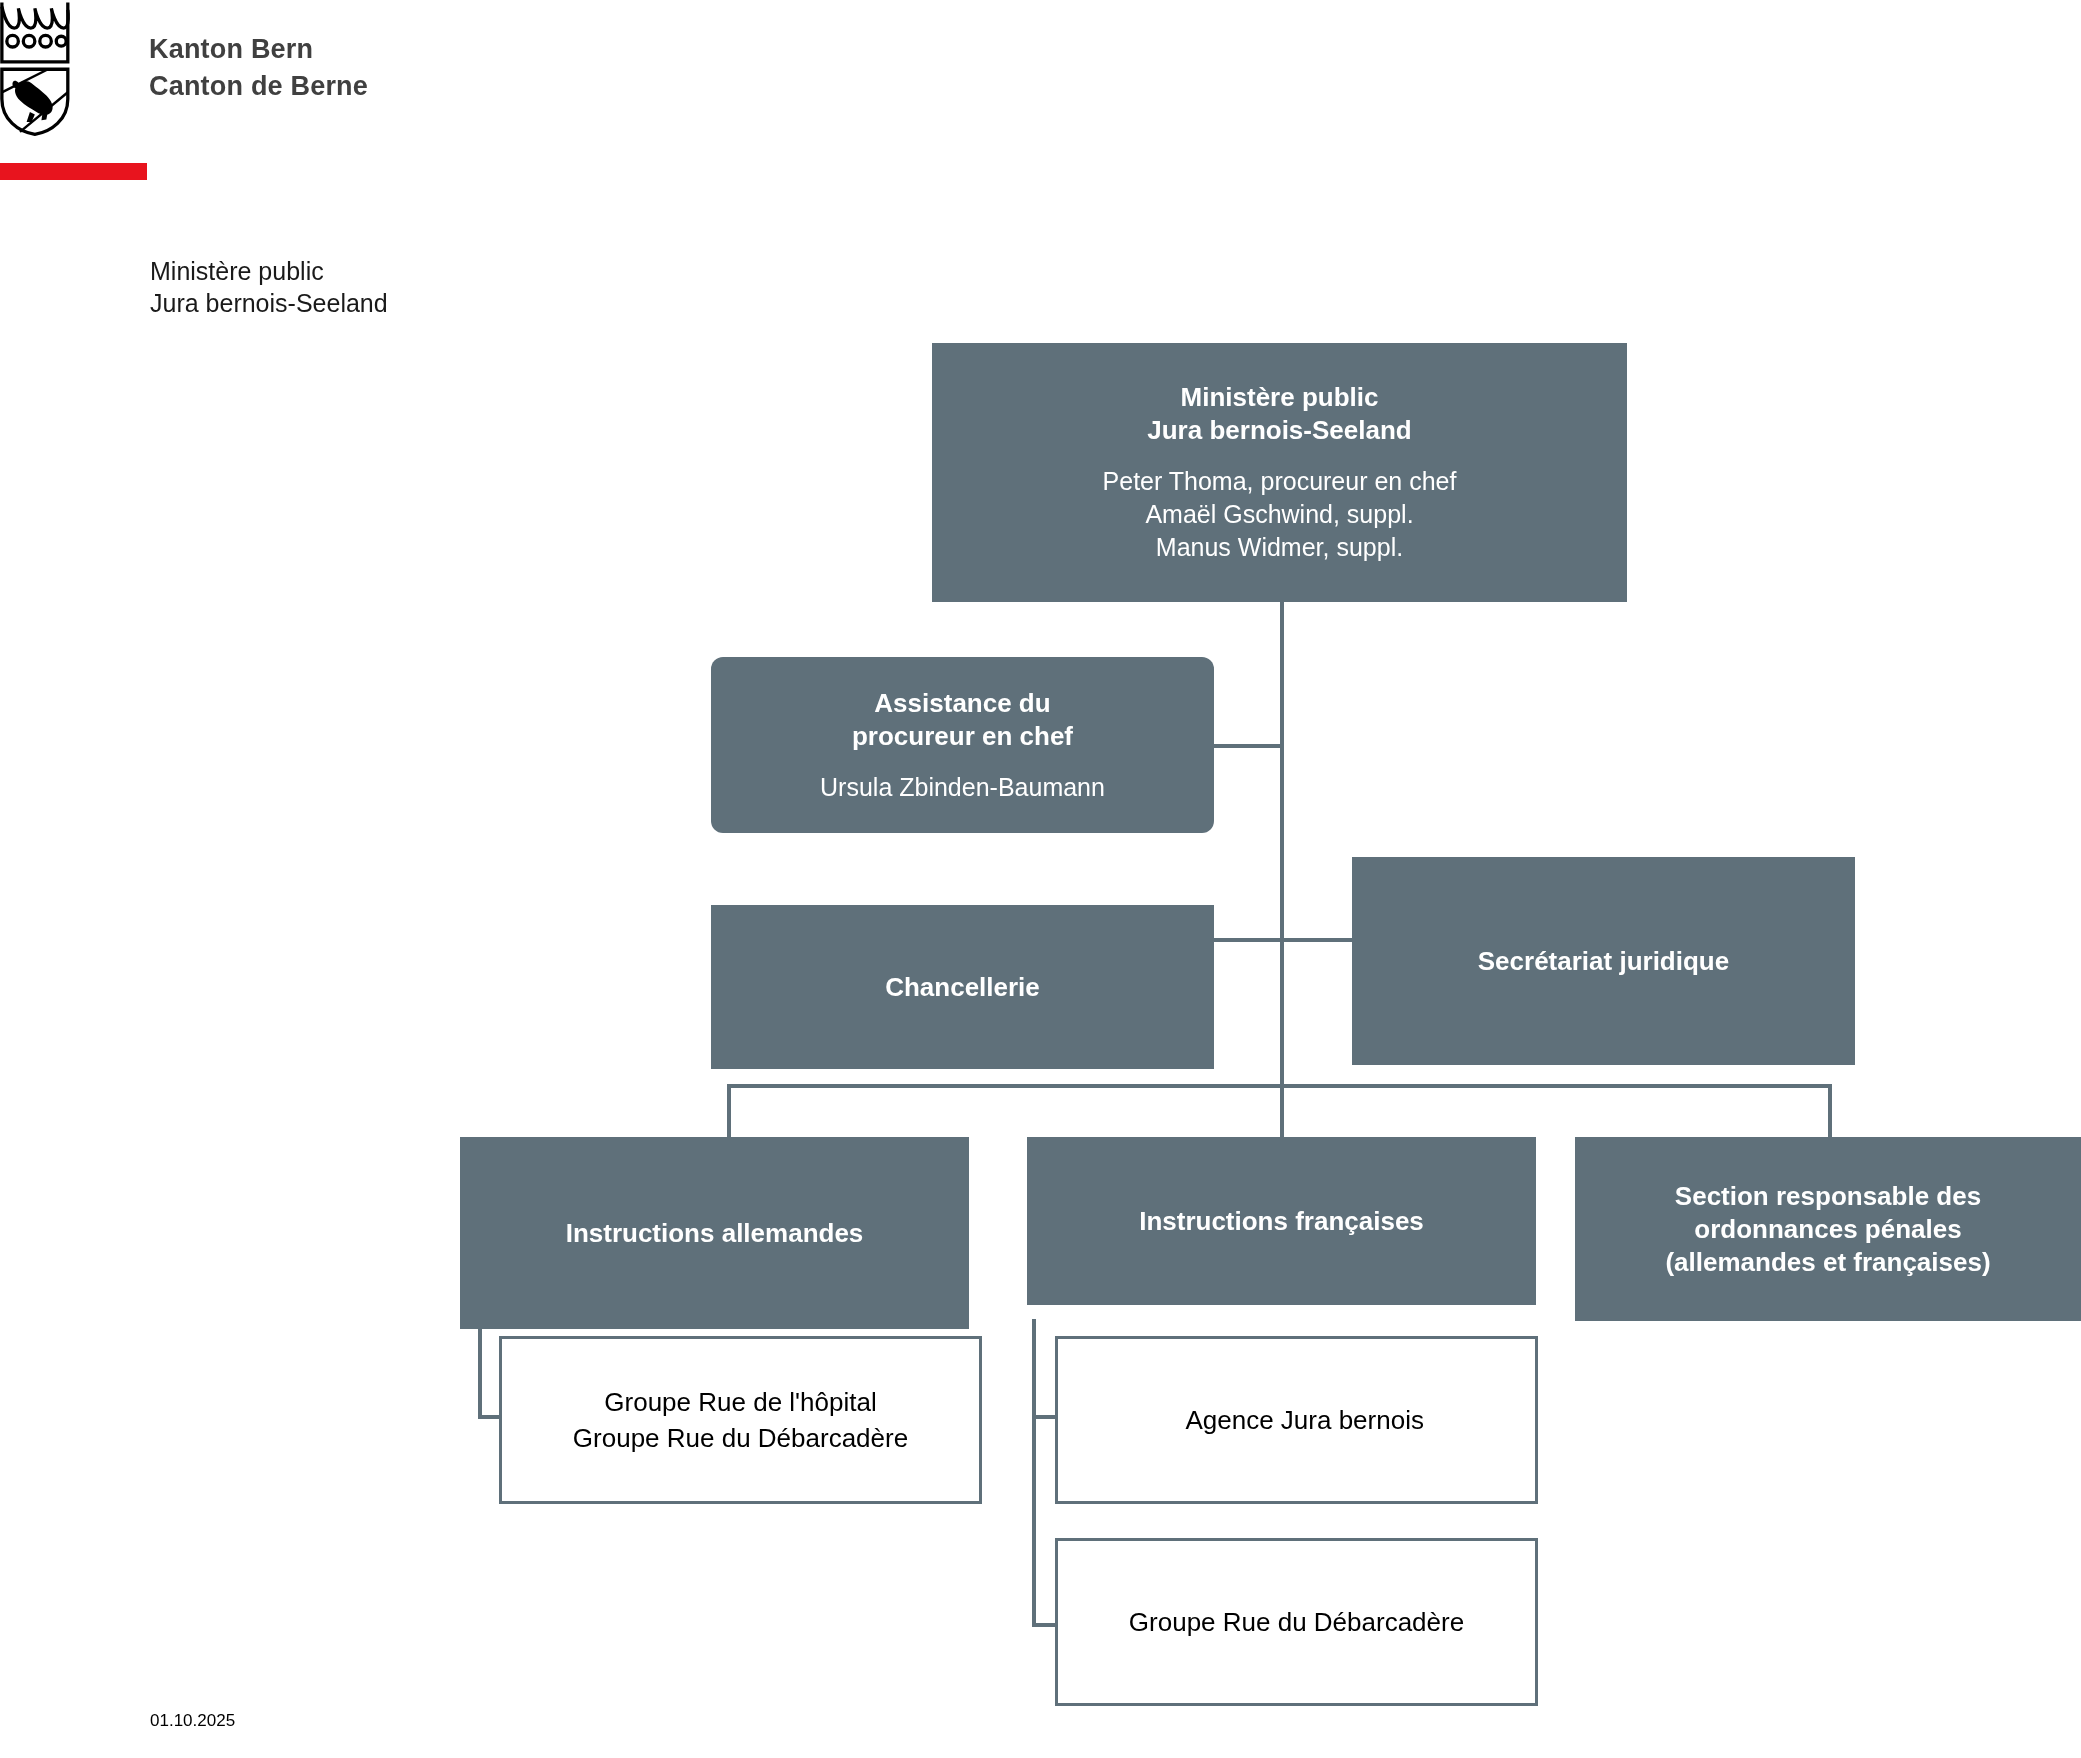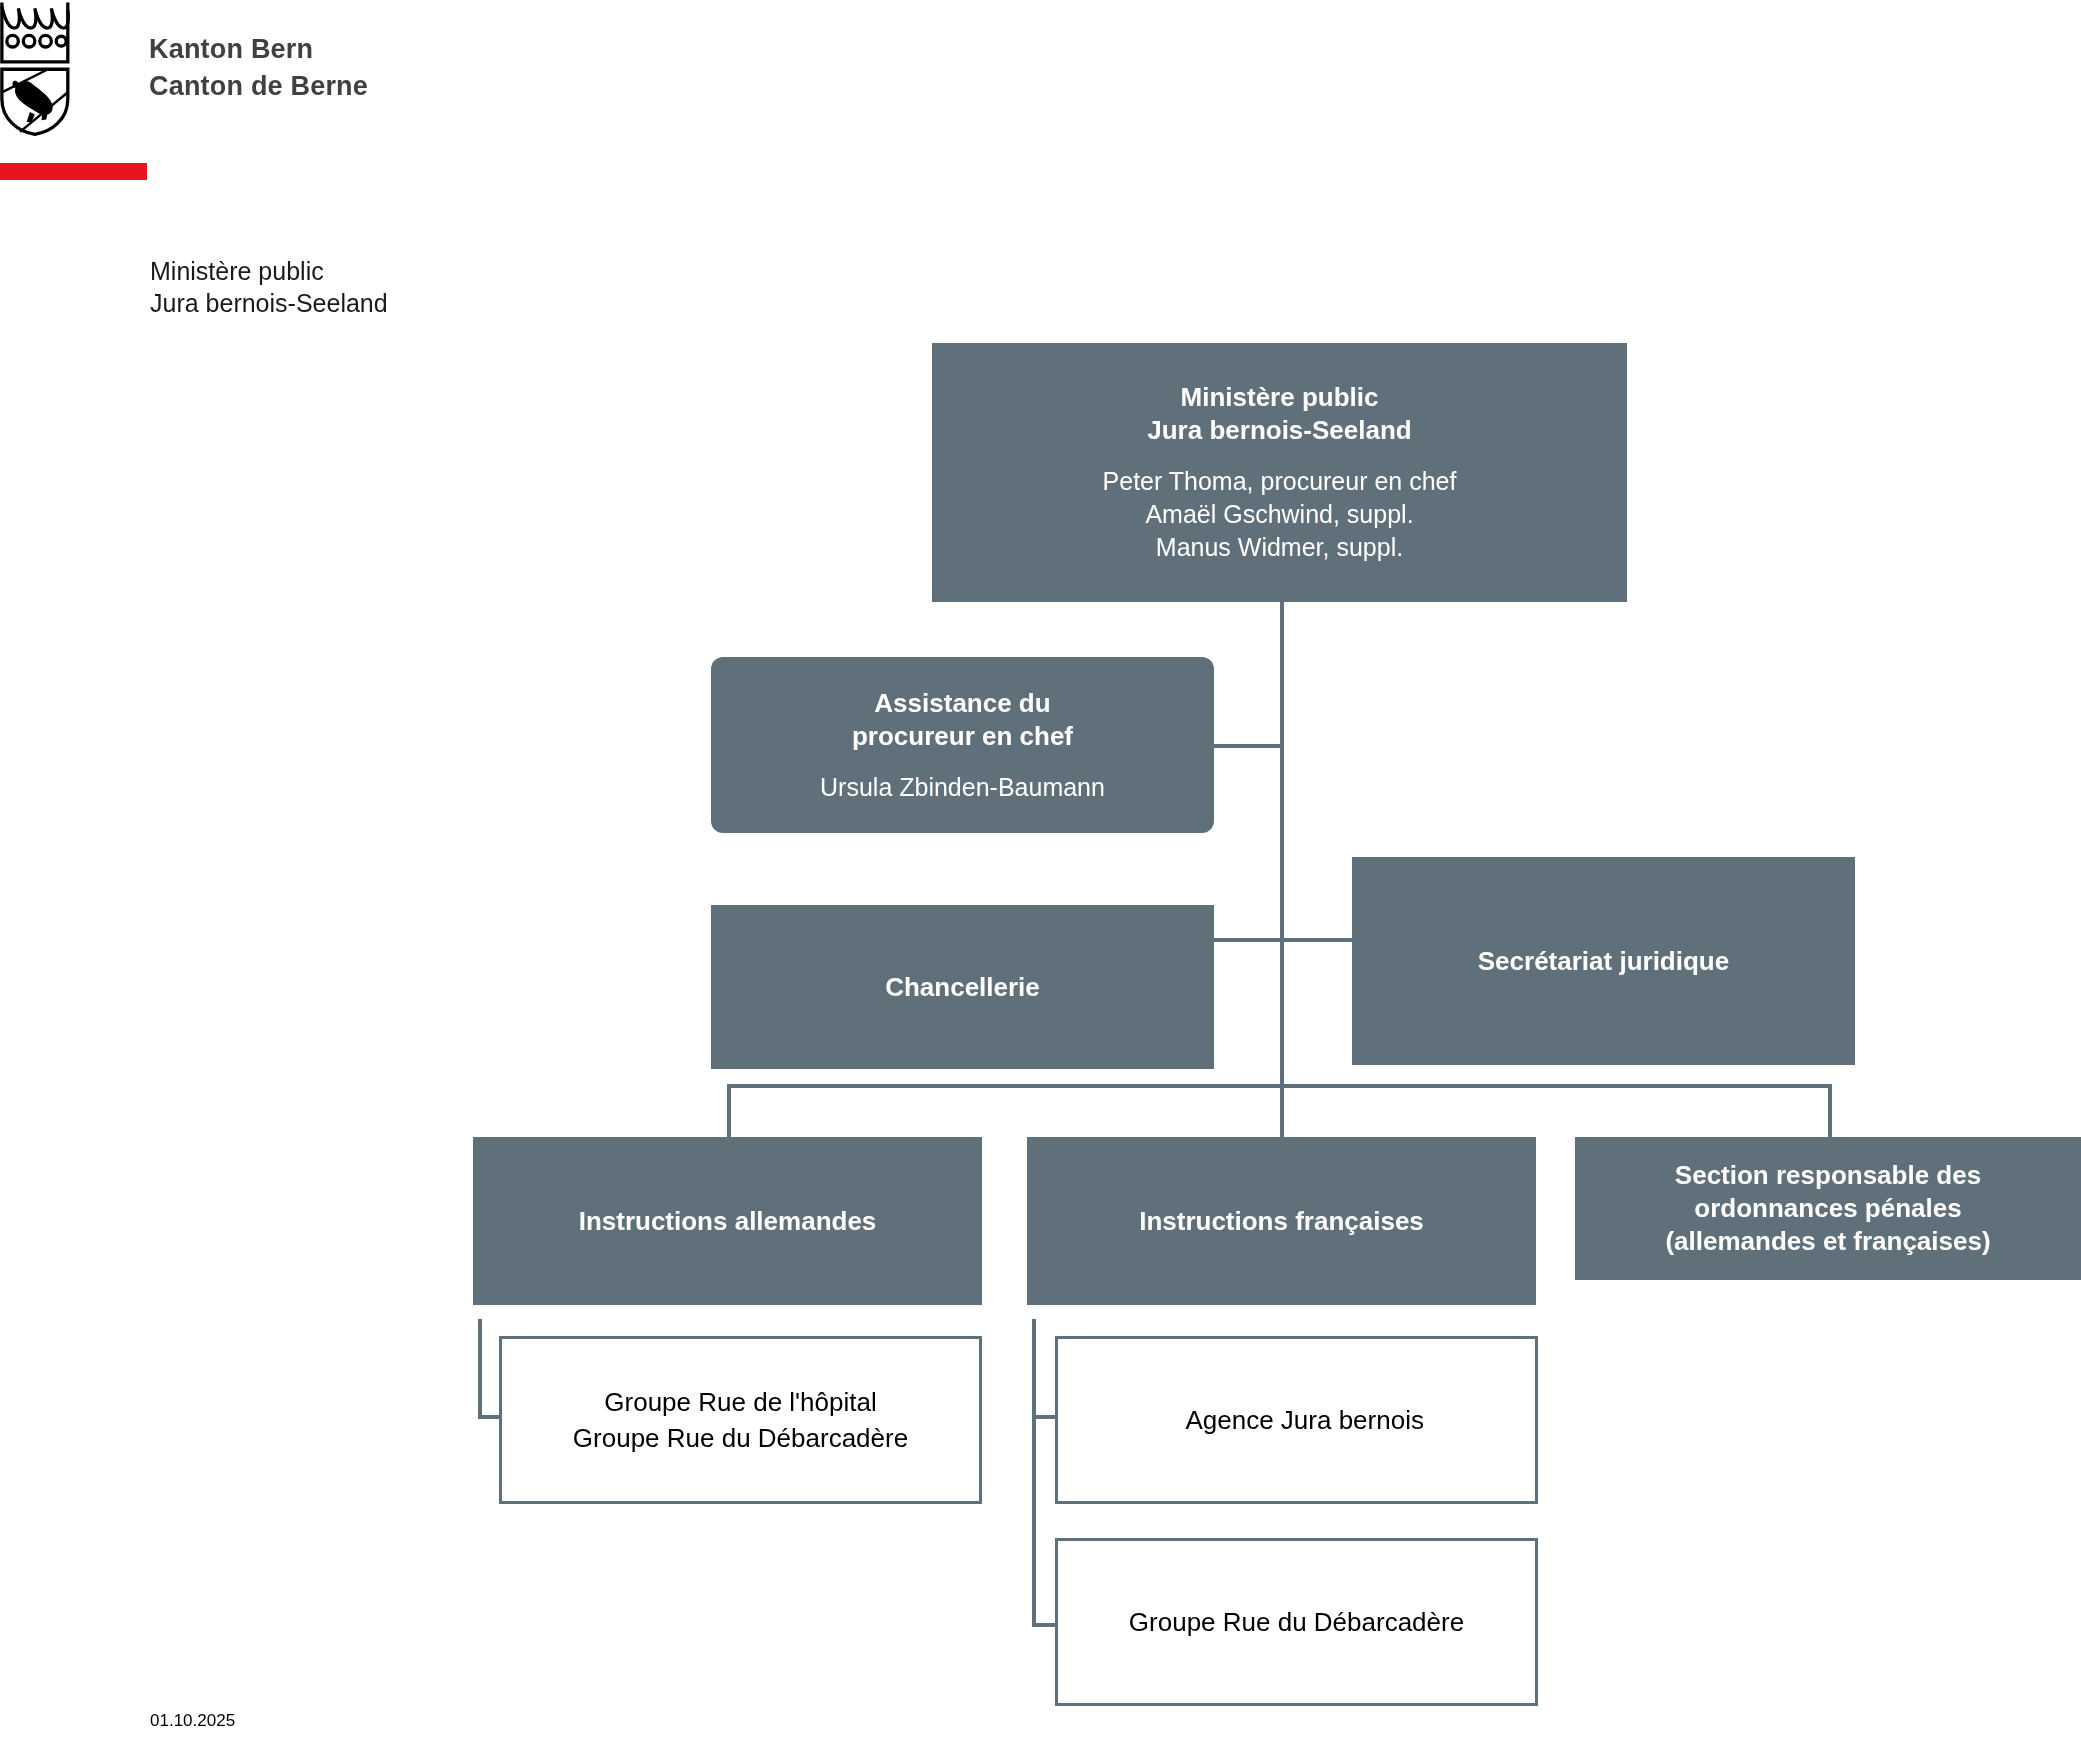--- a/index.html
+++ b/index.html
@@ -125,29 +125,29 @@
 </div>
 
 <div class="abs gbox" style="left:711px; top:857px; width:503px; height:164px;margin-top:48px;">
   <div class="ttl">Chancellerie</div>
 </div>
 
 <div class="abs gbox" style="left:1352px; top:857px; width:503px; height:208px;">
   <div class="ttl">Secrétariat juridique</div>
 </div>
 
-<div class="abs gbox" style="left:473px; top:1137px; width:509px; height:168px;">
+<div class="abs gbox" style="left:460px; top:1137px; width:509px; height:192px;">
   <div class="ttl">Instructions allemandes</div>
 </div>
 
 <div class="abs gbox" style="left:1027px; top:1137px; width:509px; height:168px;">
   <div class="ttl">Instructions françaises</div>
 </div>
 
-<div class="abs gbox" style="left:1575px; top:1137px; width:506px; height:143px;">
+<div class="abs gbox" style="left:1575px; top:1137px; width:506px; height:184px;">
   <div class="ttl">Section responsable des</div>
   <div class="ttl">ordonnances pénales</div>
   <div class="ttl">(allemandes et françaises)</div>
 </div>
 
 <div class="abs wbox" style="left:499px; top:1336px; width:483px; height:168px;">
   <div class="ln">Groupe Rue de l'hôpital</div>
   <div class="ln">Groupe Rue du Débarcadère</div>
 </div>
 

